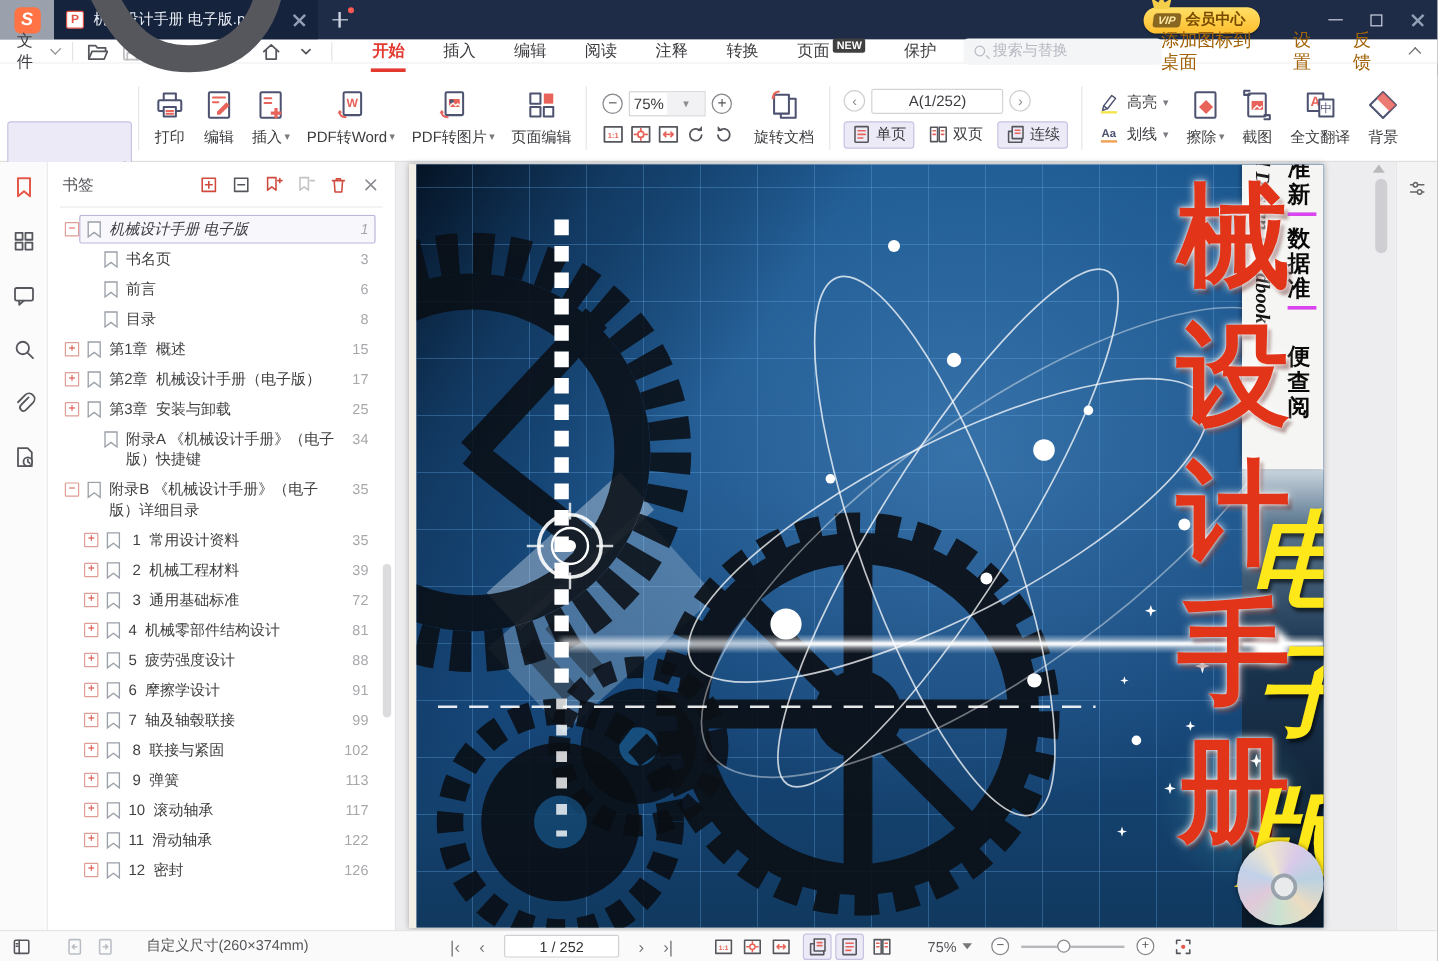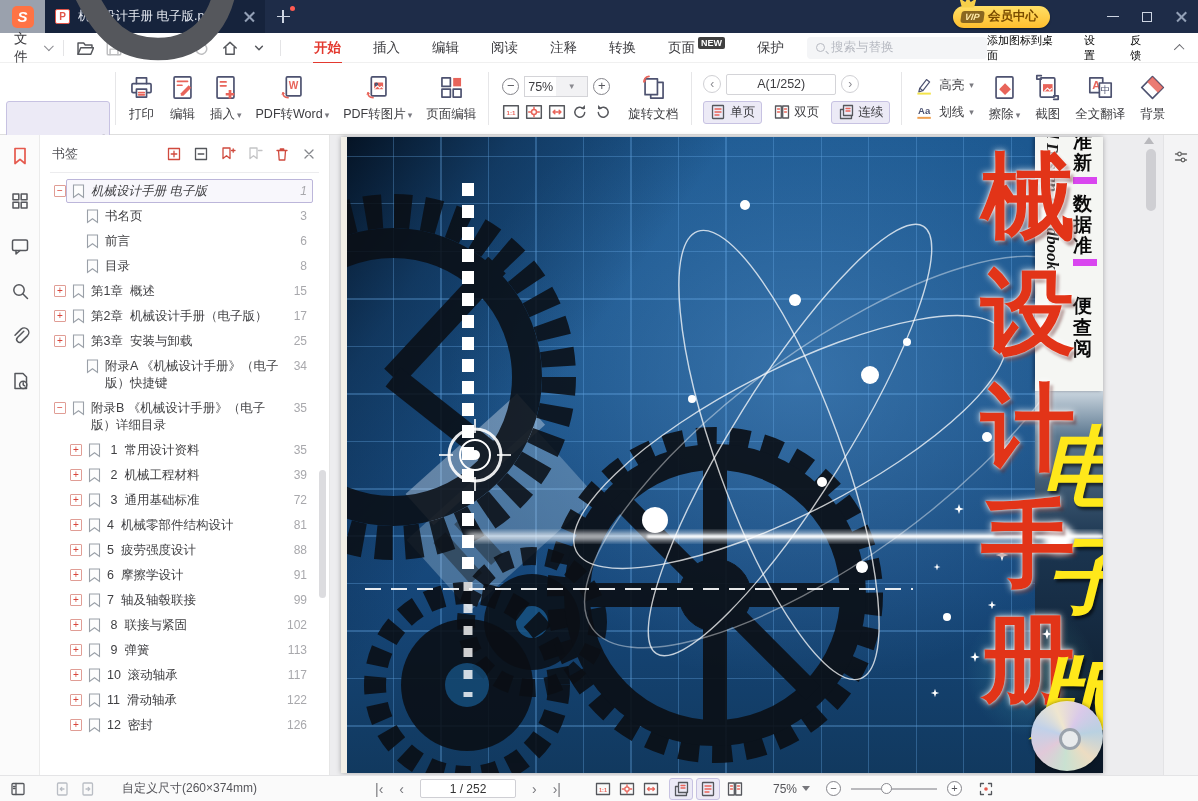--- a/index.html
+++ b/index.html
@@ -31,39 +31,39 @@
   .vip-crown{position:absolute;left:6px;top:-8px;width:17px;height:10px;background:#f6cf4a;
              clip-path:polygon(50% 0,66% 45%,100% 8%,86% 100%,14% 100%,0 8%,34% 45%);}
   .vip-tag{background:#8a6720;color:#ffe9a8;font-size:9px;font-weight:bold;font-style:italic;border-radius:3px;
            padding:1px 4px;transform:skewX(-8deg);}
   .vip-label{color:#7a4c00;font-weight:bold;font-size:12.5px;}
   .winbtn{width:34px;height:33px;display:flex;align-items:center;justify-content:center;cursor:pointer;}
   .wmin{width:12px;height:1.6px;background:#cdd5e2;}
   .wmax{width:10px;height:10px;border:1.6px solid #cdd5e2;}
 
   
-  .menubar{position:absolute;top:33px;left:0;right:0;height:30px;background:#fff;display:flex;align-items:center;
+  .menubar{position:absolute;top:33px;left:0;right:0;height:20px;background:#fff;display:flex;align-items:center;
            padding:0 14px;border-bottom:1px solid #f0f0f0;justify-content:space-between;}
   .mfile{display:flex;align-items:center;gap:5px;font-size:13.5px;color:#3c3c40;}
   .chev-d{width:7px;height:7px;border-right:1.4px solid #8a8a90;border-bottom:1.4px solid #8a8a90;transform:rotate(45deg) translateY(-2px);}
   .msep{width:1px;height:16px;background:#e4e4e6;margin:0 12px;}
   #quick-icons{display:flex;align-items:center;gap:11px;}
   .qicon{width:18px;height:18px;cursor:pointer;}
   .qicon.dim{opacity:.38;}
   #menu-tabs{display:flex;align-items:center;gap:30px;margin-left:20px;}
   .mtab{position:relative;font-size:13.5px;color:#3c3c40;padding:4px 1px;cursor:pointer;white-space:nowrap;}
   .mtab.active{color:#e3392f;font-weight:bold;}
   .mtab.active::after{content:"";position:absolute;left:0;right:0;bottom:-4px;height:3px;background:#e3392f;}
   .mbadge{display:inline-block;background:#404040;color:#fff;font-size:9px;font-weight:bold;border-radius:2px;
           padding:1px 3px;margin-left:3px;transform:translateY(-6px);}
   .msearch{display:flex;align-items:center;gap:6px;margin-left:22px;width:188px;height:22px;border-radius:4px;
            background:#f4f5f7;color:#b7bac2;padding:0 9px;font-size:12.5px;}
   .mag{width:9px;height:9px;border:1.4px solid #b7bac2;border-radius:50%;position:relative;}
   .mag::after{content:"";position:absolute;left:8px;top:8px;width:4px;height:1.4px;background:#b7bac2;transform:rotate(45deg);}
-  .mright{margin-left:auto;display:flex;align-items:center;gap:26px;font-size:11px;color:#000000;}
+  .mright{margin-left:auto;display:flex;align-items:center;gap:26px;font-size:15px;color:#a16207;}
   .chev-u{width:8px;height:8px;border-left:1.5px solid #6a6a70;border-top:1.5px solid #6a6a70;transform:rotate(45deg) translateY(2px);}
 
   
   .toolbar{position:absolute;top:63px;left:0;right:0;height:72px;background:#fff;border-bottom:1px solid #dedede;
            display:flex;align-items:stretch;padding:4px 0 4px 6px;}
   .vsep{width:1px;background:#e6e6e8;margin:5px 5px;flex:none;}
   .tool-left{width:104px;display:flex;flex-direction:column;justify-content:center;gap:4px;flex:none;}
   .tl-row{display:flex;align-items:center;gap:6px;font-size:12.5px;color:#3c3c40;padding:2px 7px;border:1px solid transparent;border-radius:3px;cursor:pointer;}
   .tl-row.sel{background:#eceaf6;border-color:#c7c2e2;}
   #big-buttons{display:flex;align-items:stretch;flex:none;}
@@ -145,21 +145,21 @@
       repeating-linear-gradient(0deg,rgba(110,178,240,0) 0 46px,rgba(110,178,240,.42) 46px 47.5px);}
   .cv-band{position:absolute;left:688px;top:253px;right:0;bottom:0;z-index:2;
       background:linear-gradient(180deg,#cdd8e1 0%,#5c7890 12%,#1b3550 40%,#0a1726 100%);}
   .cv-art{position:absolute;inset:0;z-index:3;}
   .cv-strip{position:absolute;left:688px;top:0;width:68px;height:254px;background:#f5f6f3;z-index:4;
             box-shadow:-2px 0 3px rgba(0,0,20,.35);}
   .cv-strip-en{position:absolute;top:-3px;left:27px;transform:rotate(90deg);transform-origin:0 0;white-space:nowrap;
                font-family:"Liberation Serif",serif;font-style:italic;font-weight:bold;font-size:17px;color:#101010;}
   .cv-strip-cn{position:absolute;top:-6px;left:38px;width:24px;display:flex;flex-direction:column;gap:9px;
                font-size:19px;font-weight:bold;color:#0a0a0a;line-height:1.12;}
-  .cv-strip-cn span{word-break:break-all;border-bottom:7px solid #d946ef;padding-bottom:3px;}
+  .cv-strip-cn span{word-break:break-all;border-bottom:3px solid #d946ef;padding-bottom:3px;}
   .cv-strip-cn span:last-child{border-bottom:none;margin-top:20px;}
   .cv-red{position:absolute;left:634px;top:2px;width:100px;z-index:4;font-size:94px;line-height:1.23;font-weight:bold;
           color:#e23418;word-break:break-all;
           text-shadow:0 0 7px rgba(255,255,255,.95),0 0 2px rgba(255,255,255,.9),3px 4px 3px rgba(70,0,0,.45);}
   .cv-y{position:absolute;z-index:4;font-family:"Liberation Serif",serif;font-style:italic;font-weight:bold;
         color:#ffe81a;text-shadow:2px 3px 3px rgba(0,0,0,.6);}
   .cv-y0{left:694px;top:272px;font-size:86px;}
   .cv-y1{left:700px;top:384px;font-size:84px;}
   .cv-y2{left:686px;top:500px;font-size:92px;}
   .cv-wm{position:absolute;left:618px;top:468px;width:132px;height:132px;border-radius:50%;z-index:2;

